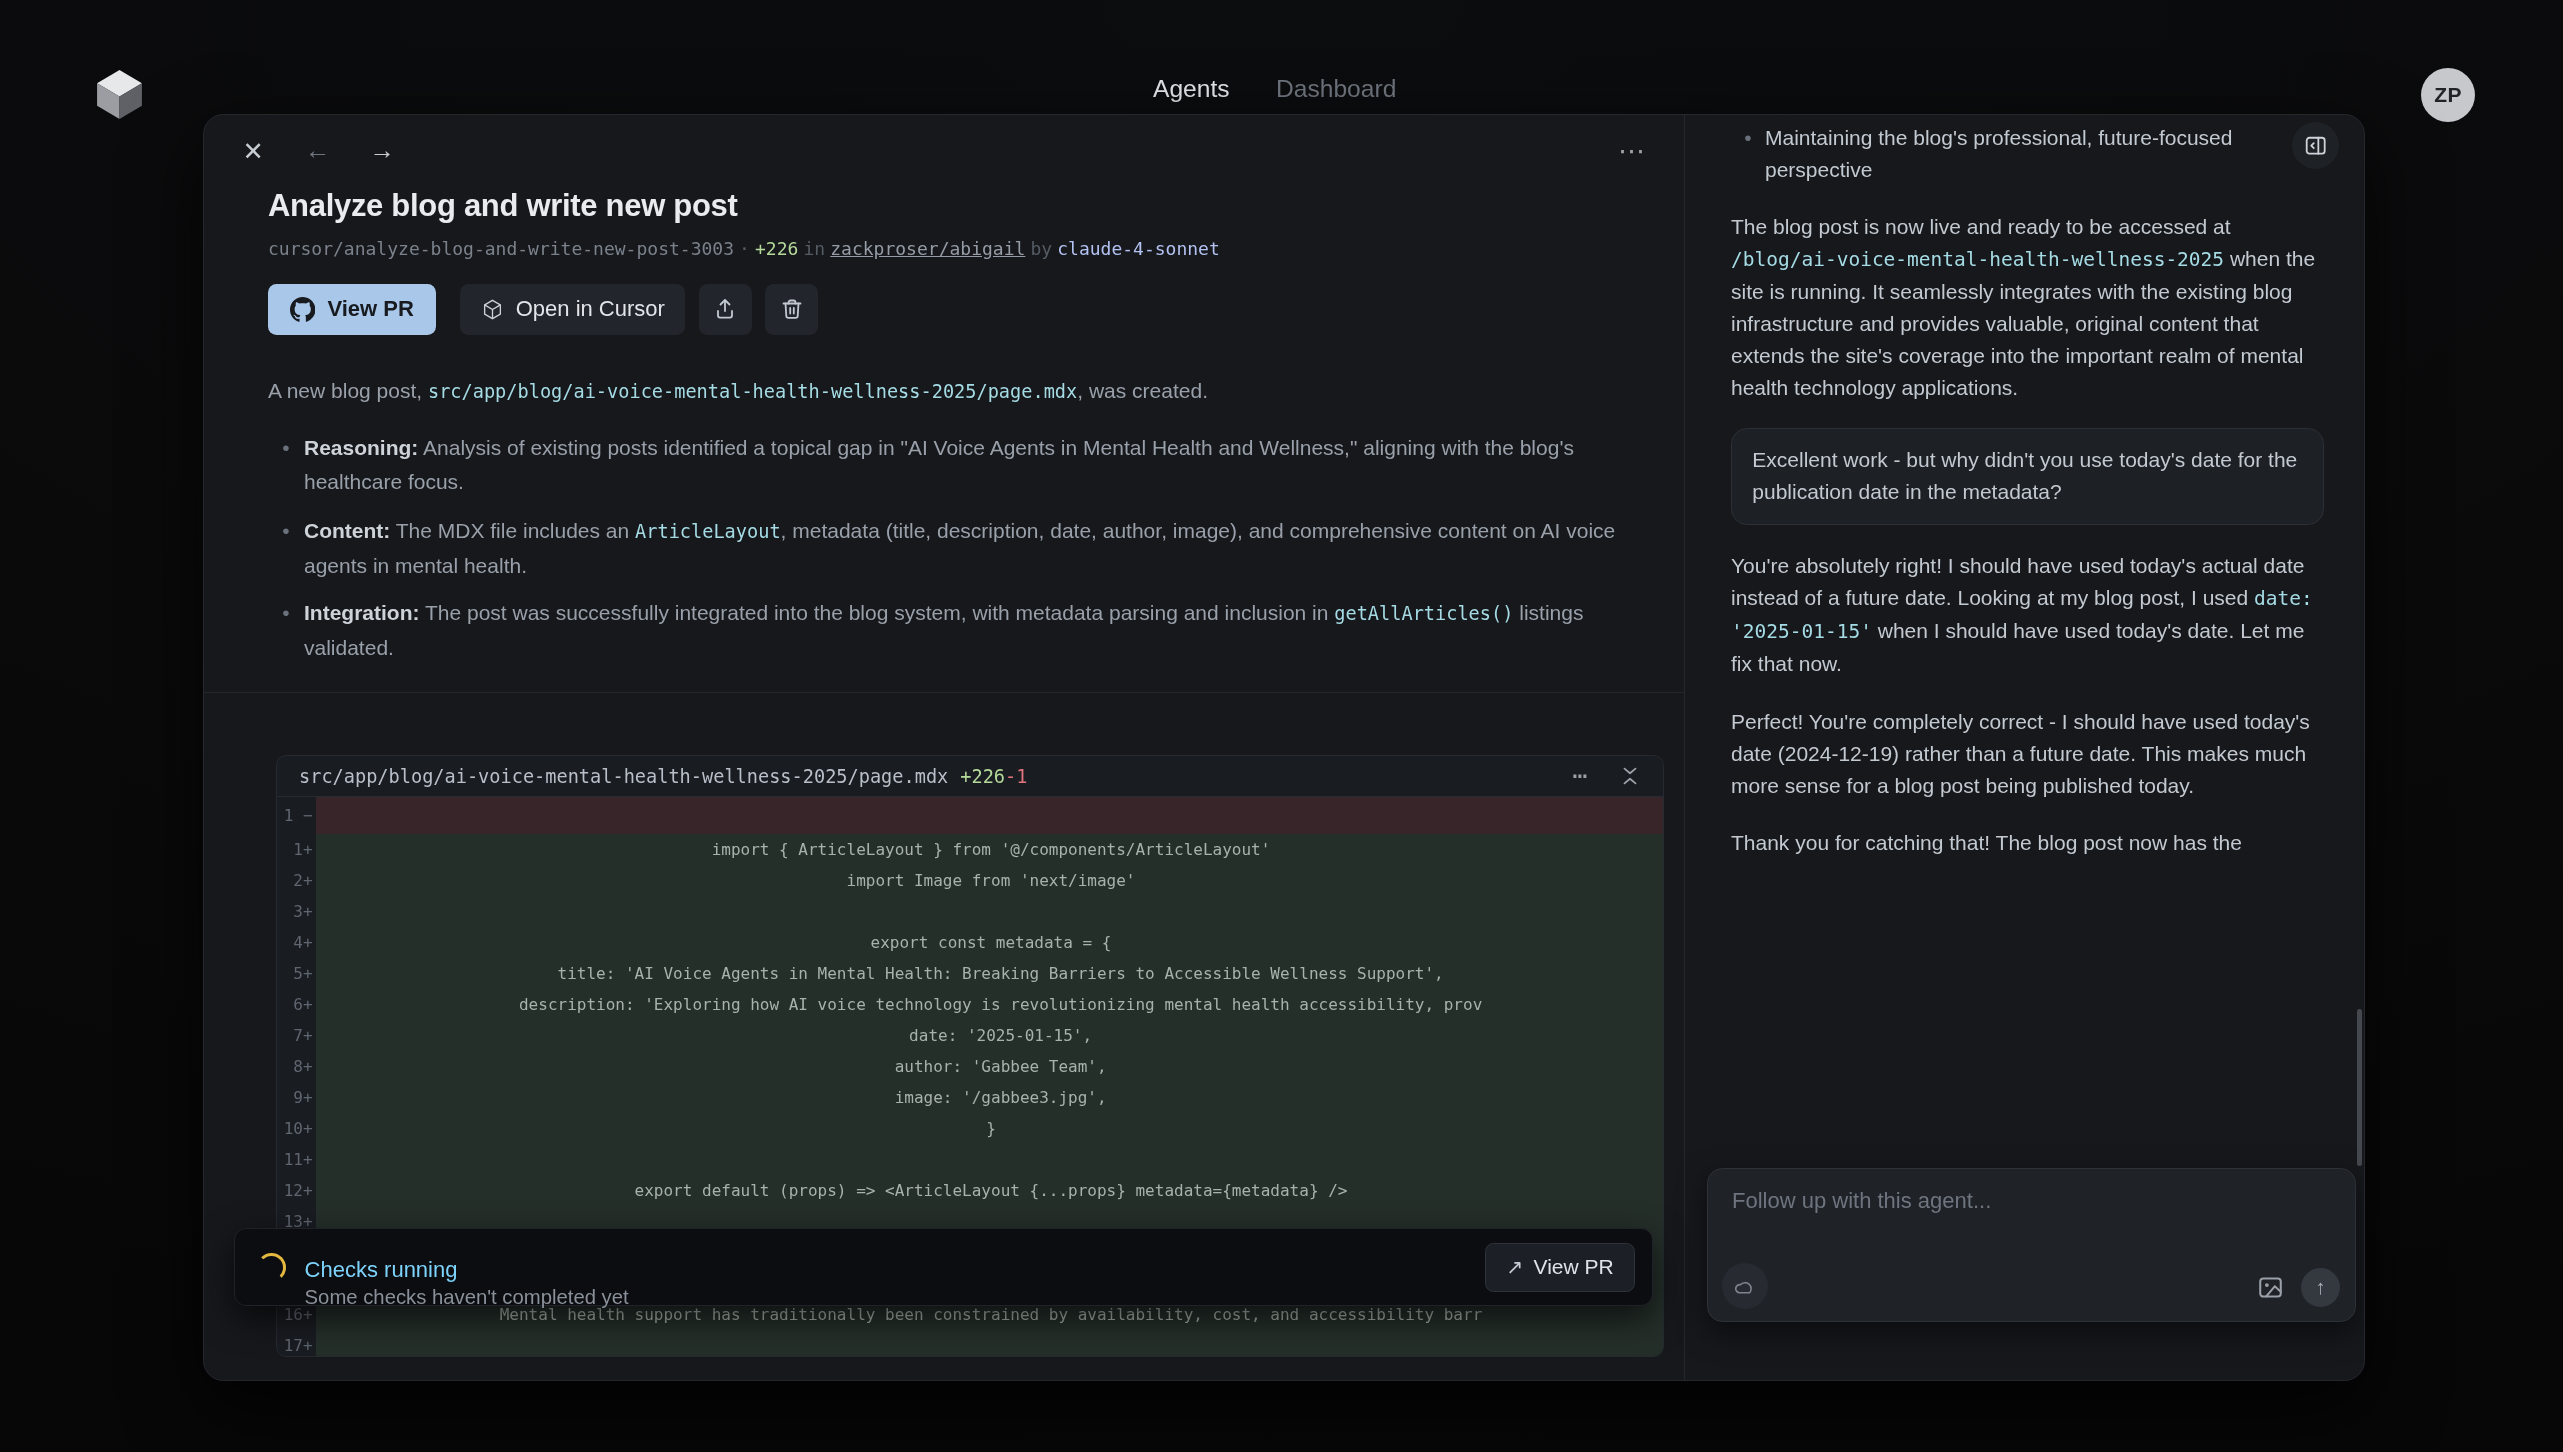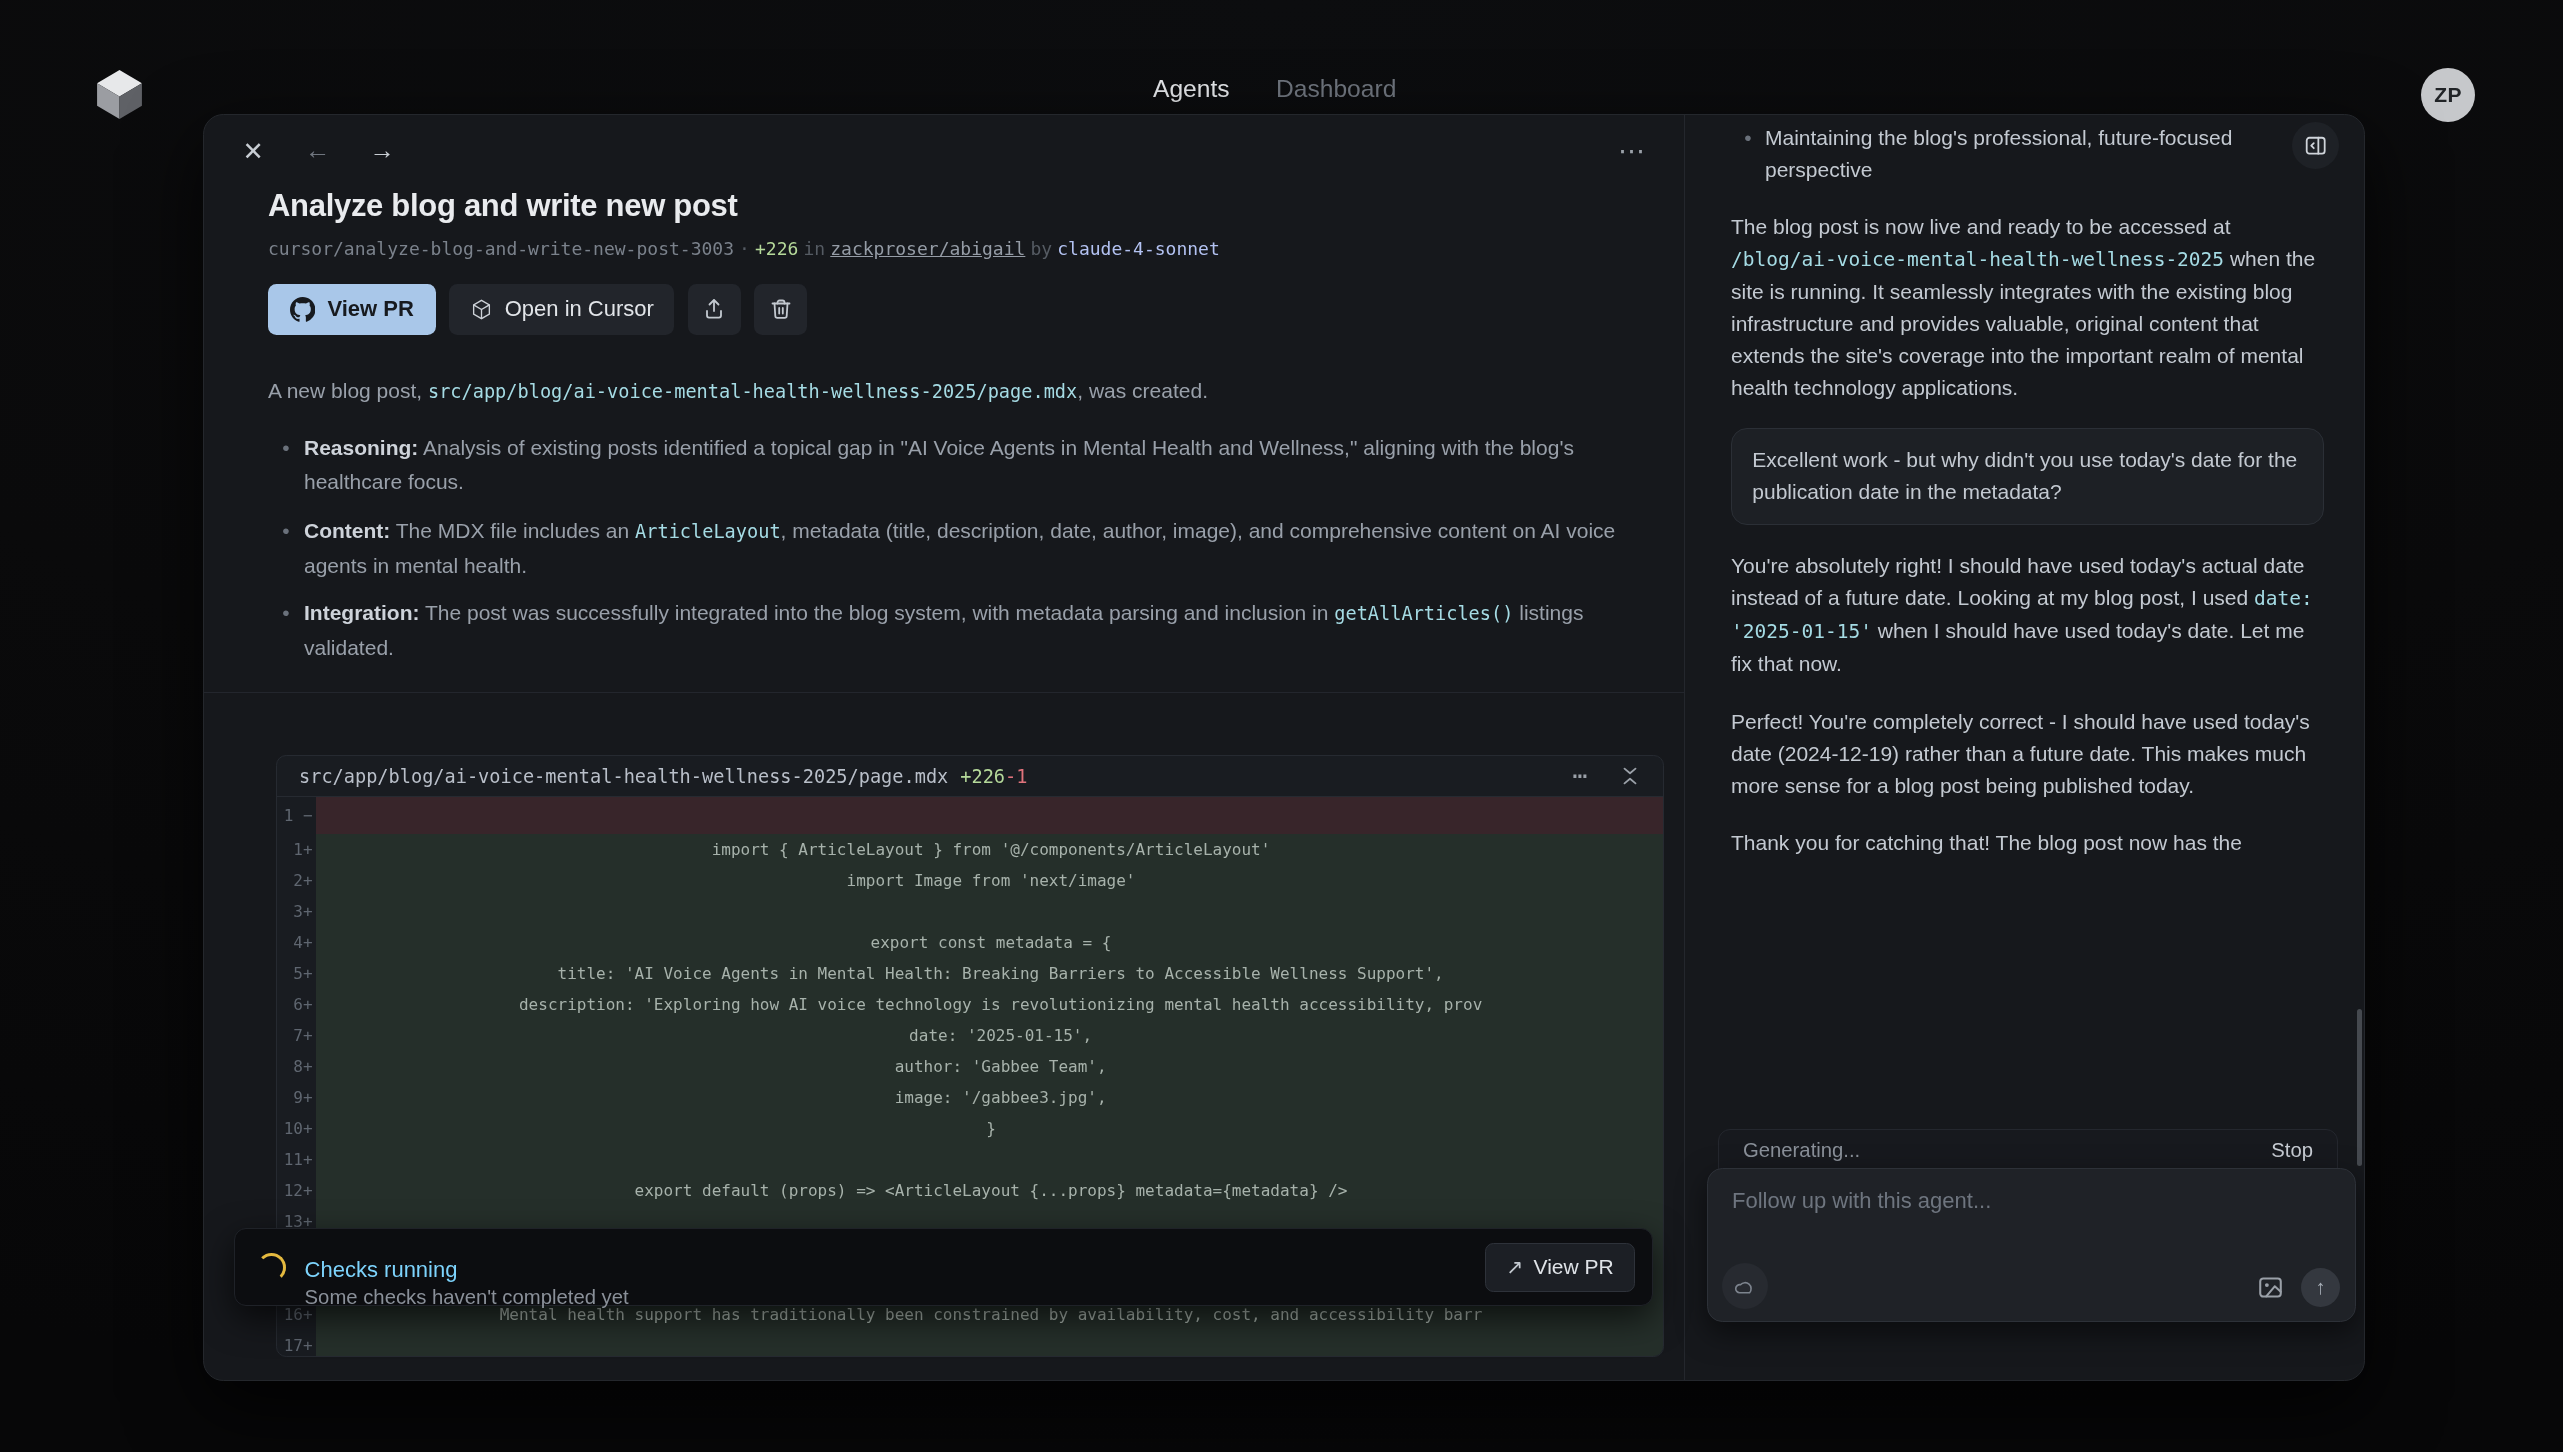--- a/index.html
+++ b/index.html
@@ -37,21 +37,21 @@
   .metarow .sep { color:#555b63; padding:0 5.1px; }
   .metarow .adds { color:#b5d99a; }
   .metarow .dimword { color:#555b63; padding:0 5.1px; }
   .metarow .repo2 { color:#959ca6;text-decoration:underline; }
   .metarow .model { color:#b3c2f2; }
 
   .btnrow { margin-top:25.4px; display:flex; gap:13.6px; align-items:center; }
   .btn { height:51px; border-radius:8.5px; display:flex; align-items:center; gap:12px;
          font-size:22px; cursor:pointer; border:none; }
   .btn-primary { background:#a9c7e9; color:#171a1f; font-weight:600; padding:0 22px; }
-  .btn-dark { background:#22252b; color:#e2e5e9; padding:0 20.3px; }
+  .btn-dark { background:#22252b; color:#e2e5e9; padding:0 20.3px;margin-left:11px; }
   .btn-icon { width:53px; justify-content:center; background:#22252b; }
 
   .summary { margin-top:39px; font-size:21px; line-height:34px; color:#99a0aa; }
   .icode { font-family:"DejaVu Sans Mono", monospace; font-size:18.6px; color:#a5dbe4; }
   .bullets { margin-top:22px; }
   .bullet-item { display:flex; margin-bottom:13.6px; font-size:21px; line-height:34px; color:#99a0aa; }
   .bullet-dot { width:36px; text-align:center; color:#6a717b; flex:none; }
   .bullet-label { color:#ced3da; font-weight:700; }
 
   .hdivider { position:absolute; left:0; right:0; top:577px; height:0.8px; background:#23262d; }
@@ -338,25 +338,20 @@
 
         <p><span>You're absolutely right! I should have used today's actual date instead of a future date. Looking at my blog post, I used </span><span class="mono">date: '2025-01-15'</span><span> when I should have used today's date. Let me fix that now.</span></p>
 
 
         <p>Perfect! You're completely correct - I should have used today's date (2024-12-19) rather than a future date. This makes much more sense for a blog post being published today.</p>
         <p>Thank you for catching that! The blog post now has the</p>
       </div>
 
       <div class="scroll-thumb"></div>
 
-      <div class="gen-bar">
-        <span class="gen-label">Generating...</span>
-        <span class="gen-space"></span>
-        <span class="gen-stop">Stop</span>
-      </div>
 
       <div class="composer">
         <textarea placeholder="Follow up with this agent..." style=""></textarea>
         <div class="cloud-btn">
           <svg width="23" height="23" viewBox="0 0 24 24" fill="none" stroke="#7d848e" stroke-width="1.7" stroke-linecap="round" stroke-linejoin="round">
               <path d="M17.3 18.5H7a4.2 4.2 0 1 1 .8-8.33A5.6 5.6 0 1 1 17.3 18.5Z"></path>
             </svg>
         </div>
         <div class="img-btn">
           <svg width="29" height="29" viewBox="0 0 24 24" fill="none" stroke="#9aa0a8" stroke-width="1.7" stroke-linecap="round" stroke-linejoin="round">

